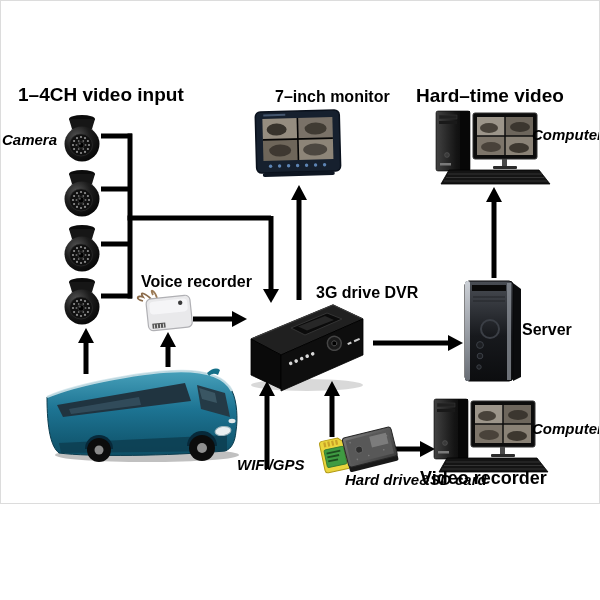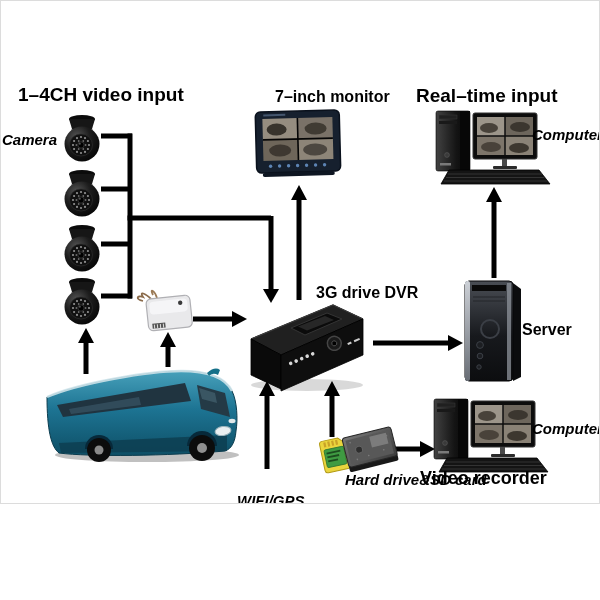--- a/index.html
+++ b/index.html
@@ -273,22 +273,23 @@
           <circle cx="10" cy="28" r="0.8"></circle>
         </g>
     </g>
 
     <use href="#pc" x="433" y="398"></use>
   </svg>
 
   <div class="lbl lbl-lg" style="left:17px;top:84px;">1–4CH video input</div>
   <div class="lbl lbl-sm" style="left:1px;top:131px;">Camera</div>
   <div class="lbl lbl-md" style="left:243px;top:88px;margin-left:31px;">7–inch monitor</div>
-  <div class="lbl lbl-lg" style="left:415px;top:85px;">Real–time input</div>
+  <div class="lbl lbl-lg" style="left:415px;top:85px;">Hard–time video</div>
   <div class="lbl lbl-sm" style="left:531px;top:126px;">Computer</div>
+  <div class="lbl lbl-md" style="left:140px;top:273px;">Voice recorder</div>
   <div class="lbl lbl-md" style="left:315px;top:284px;">3G drive DVR</div>
   <div class="lbl lbl-md" style="left:521px;top:321px;">Server</div>
-  <div class="lbl lbl-sm" style="left:236px;top:492px;">WIFI/GPS</div>
+  <div class="lbl lbl-sm" style="left:236px;top:456px;">WIFI/GPS</div>
   <div class="lbl lbl-sm" style="left:302px;top:471px;padding-left:42px;">Hard drive&amp;SD card</div>
   <div class="lbl lbl-xl" style="left:419px;top:468px;">Video recorder</div>
   <div class="lbl lbl-sm" style="left:531px;top:420px;">Computer</div>
 
 </div>
 
 </body></html>

